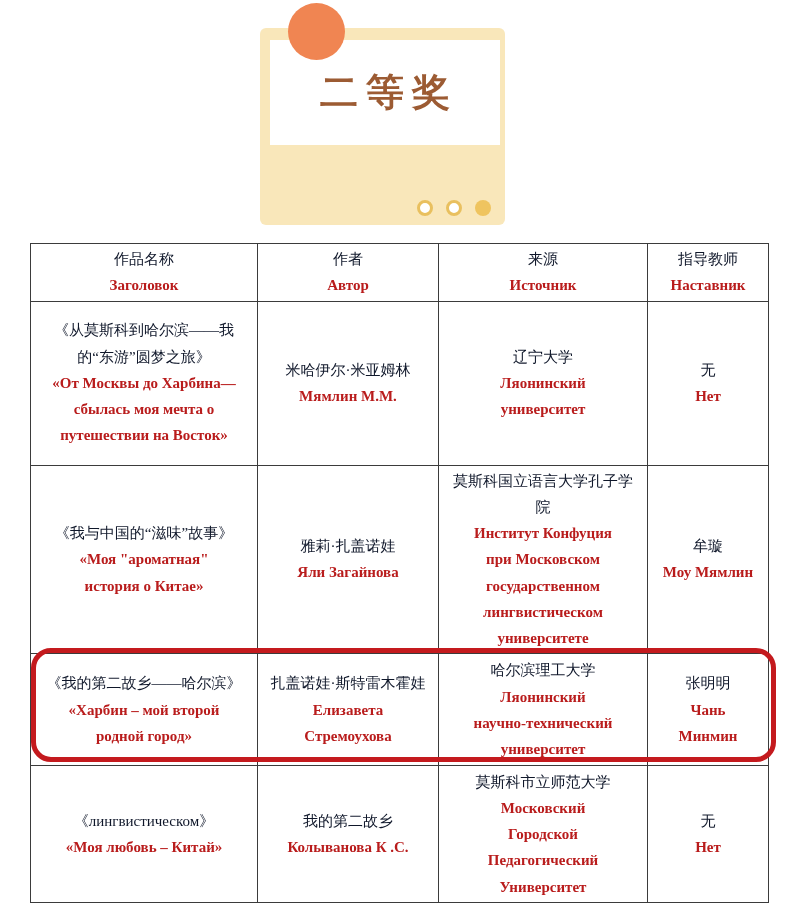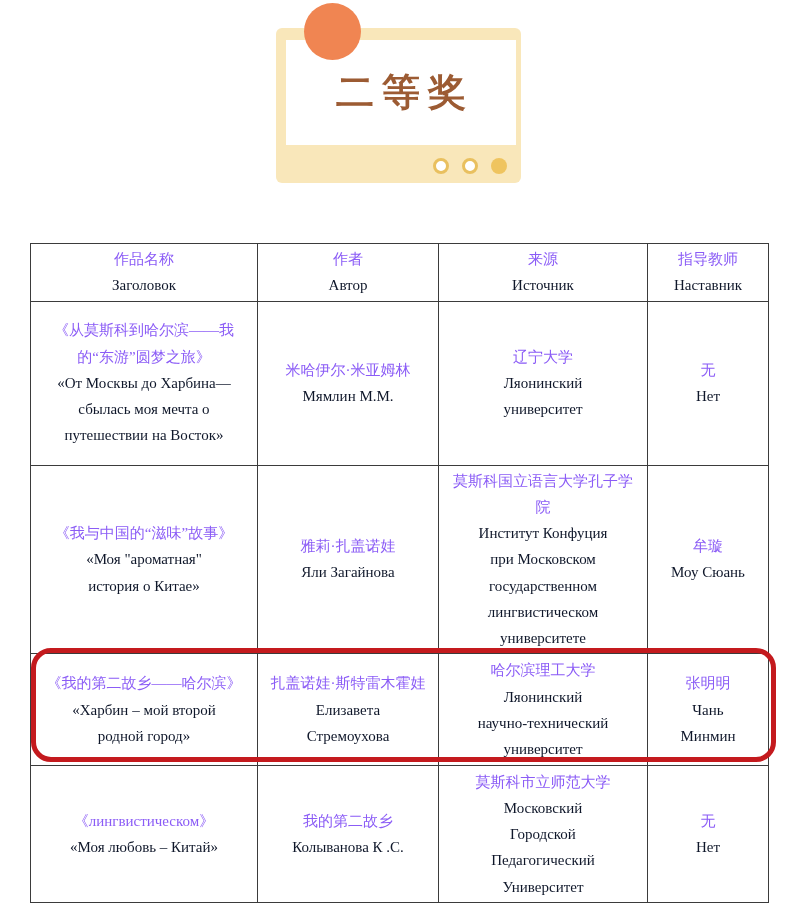--- a/index.html
+++ b/index.html
@@ -9,22 +9,22 @@
     width: 800px;
     height: 909px;
     background: #ffffff;
     font-family: "Liberation Serif", "DejaVu Serif", serif;
     overflow: hidden;
   }
 
   
   .award-card {
     position: absolute;
-    left: 276px; top: 28px;
-    width: 245px; height: 155px;
+    left: 260px; top: 28px;
+    width: 245px; height: 197px;
     background: #f9e7ba;
     border-radius: 6px;
   }
   .award-inner {
     position: absolute;
     left: 10px; top: 12px;
     width: 230px; height: 105px;
     background: #ffffff;
     display: flex; align-items: center; justify-content: center;
   }
@@ -66,27 +66,27 @@
   .awards td, .awards th {
     border: 1px solid #3b3b3b;
     text-align: center;
     vertical-align: middle;
     padding: 2px 10px;
     font-size: 15px;
     line-height: 1.75;
   }
   .awards .zh {
     white-space: pre-line;
-    color: #8b5cf6;
+    color: #0f172a;
     font-weight: normal;
   }
   .awards .ru {
     white-space: pre-line;
-    color: #0f172a;
-    font-weight: normal;
+    color: #b91c1c;
+    font-weight: bold;
   }
   tr.hdr { height: 55px; }
   tr.r1  { height: 164px; }
   tr.r2  { height: 186px; }
   tr.r3  { height: 112px; }
   tr.r4  { height: 137px; }
 
   
   .highlight-ring {
     position: absolute;
@@ -175,21 +175,21 @@
       <td>
         <div class="zh">莫斯科国立语言大学孔子学院</div>
         <div class="ru">Институт Конфуция
 при Московском
 государственном
 лингвистическом
 университете</div>
       </td>
       <td>
         <div class="zh">牟璇</div>
-        <div class="ru">Моу Сюань</div>
+        <div class="ru">Моу Мямлин</div>
       </td>
     </tr>
 
     <tr class="r3">
       <td>
         <div class="zh">《我的第二故乡——哈尔滨》</div>
         <div class="ru">«Харбин – мой второй
 родной город»</div>
       </td>
       <td>

